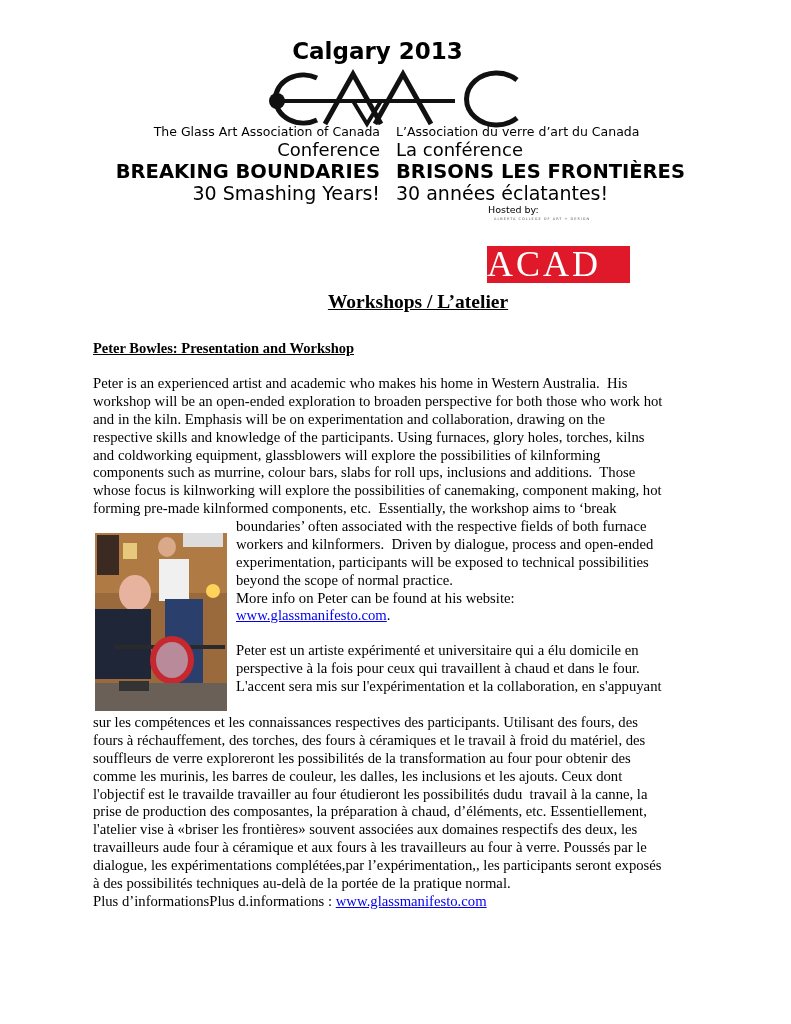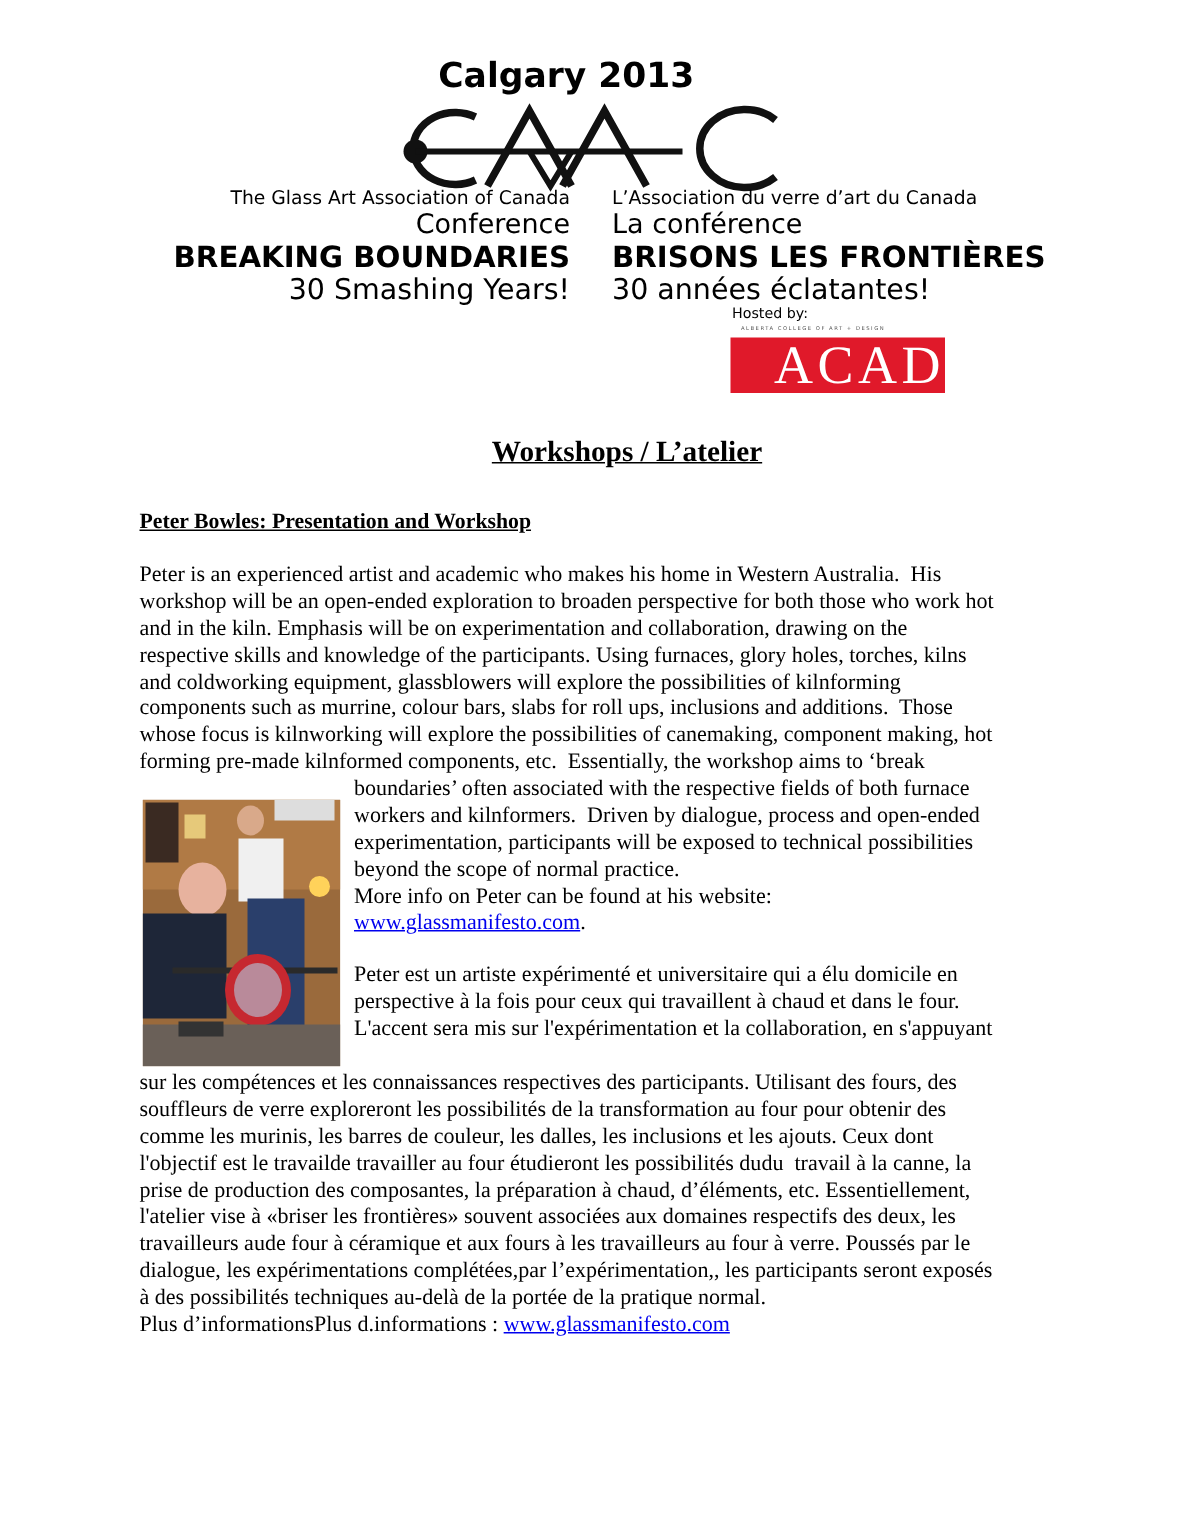--- a/index.html
+++ b/index.html
@@ -1,29 +1,29 @@
 <!DOCTYPE html>
 <html><head>
 <meta charset="utf-8">
 <style>
   html, body { margin: 0; padding: 0; background: #ffffff; }
   body { width: 791px; height: 1024px; position: relative; overflow: hidden; font-family: "Liberation Serif", serif; color: #000; }
   .logo { position: absolute; left: 0; top: 0; width: 791px; height: 275px; }
   .calgary { position: absolute; top: 38px; left: 0; width: 755px; text-align: center; font-family: "DejaVu Sans", sans-serif; font-weight: bold; font-size: 23px; letter-spacing: 0px; }
   .gaac { position: absolute; left: 255px; top: 68px; width: 270px; height: 60px; }
   .org-left { position: absolute; left: 110px; width: 270px; text-align: right; font-family: "DejaVu Sans", sans-serif; }
-  .org-right { position: absolute; left: 408px; width: 300px; text-align: left; font-family: "DejaVu Sans", sans-serif; }
+  .org-right { position: absolute; left: 396px; width: 300px; text-align: left; font-family: "DejaVu Sans", sans-serif; }
   .r1 { top: 124px; font-size: 12.5px; }
   .r2 { top: 139px; font-size: 18px; }
   .r3 { top: 160px; font-size: 19.5px; font-weight: bold; }
   .r4 { top: 182px; font-size: 19px; }
   .org-left.r3 { left: 100px; width: 280px; }
   .hosted { position: absolute; left: 488px; top: 204px; font-family: "DejaVu Sans", sans-serif; font-size: 9.5px; }
   .acad-small { position: absolute; left: 494px; top: 217px; font-family: "DejaVu Sans", sans-serif; font-size: 3.5px; letter-spacing: 1px; color: #555; }
-  .acad { position: absolute; left: 487px; top: 225px; width: 143px; height: 37px; background: #e0192a; color: #fff; font-family: "Liberation Serif", serif; font-size: 36px; line-height: 37px; text-align: right; letter-spacing: 3px; }
+  .acad { position: absolute; left: 487px; top: 246px; width: 143px; height: 37px; background: #e0192a; color: #fff; font-family: "Liberation Serif", serif; font-size: 36px; line-height: 37px; text-align: left; letter-spacing: 3px; }
   .page-title { position: absolute; top: 291px; left: 0; width: 836px; text-align: center; font-size: 19.5px; font-weight: bold; text-decoration: underline; }
   .section-title { position: absolute; left: 93px; top: 340px; font-size: 14.5px; font-weight: bold; text-decoration: underline; }
   .para { position: absolute; font-size: 14.7px; line-height: 17.9px; white-space: nowrap; }
   .para div { height: 17.9px; }
   .p-en { left: 93px; top: 375px; }
   .p-wrap { left: 236px; top: 518px; }
   .p-fr-wrap { left: 236px; top: 642px; }
   .p-fr { left: 93px; top: 714px; }
   a.link { color: #0000ee; text-decoration: underline; }
   .photo { position: absolute; left: 95px; top: 533px; width: 132px; height: 178px; overflow: hidden; }
@@ -101,20 +101,21 @@
 </div>
 
 <div class="para p-fr-wrap">
   <div style="white-space: pre;">Peter est un artiste expérimenté et universitaire qui a élu domicile en</div>
   <div style="white-space: pre;">perspective à la fois pour ceux qui travaillent à chaud et dans le four.</div>
   <div style="white-space: pre;">L'accent sera mis sur l'expérimentation et la collaboration, en s'appuyant</div>
 </div>
 
 <div class="para p-fr">
   <div style="white-space: pre;">sur les compétences et les connaissances respectives des participants. Utilisant des fours, des</div>
+  <div style="white-space: pre;">fours à réchauffement, des torches, des fours à céramiques et le travail à froid du matériel, des</div>
   <div style="white-space: pre;">souffleurs de verre exploreront les possibilités de la transformation au four pour obtenir des</div>
   <div style="white-space: pre;">comme les murinis, les barres de couleur, les dalles, les inclusions et les ajouts. Ceux dont</div>
   <div style="white-space: pre;">l'objectif est le travailde travailler au four étudieront les possibilités dudu  travail à la canne, la</div>
   <div style="white-space: pre;">prise de production des composantes, la préparation à chaud, d’éléments, etc. Essentiellement,</div>
   <div style="white-space: pre;">l'atelier vise à «briser les frontières» souvent associées aux domaines respectifs des deux, les</div>
   <div style="white-space: pre;">travailleurs aude four à céramique et aux fours à les travailleurs au four à verre. Poussés par le</div>
   <div style="white-space: pre;">dialogue, les expérimentations complétées,par l’expérimentation,, les participants seront exposés</div>
   <div style="white-space: pre;">à des possibilités techniques au-delà de la portée de la pratique normal.</div>
   <div style="white-space: pre;"><span>Plus d’informationsPlus d.informations : </span><a class="link">www.glassmanifesto.com</a></div>
 </div>

